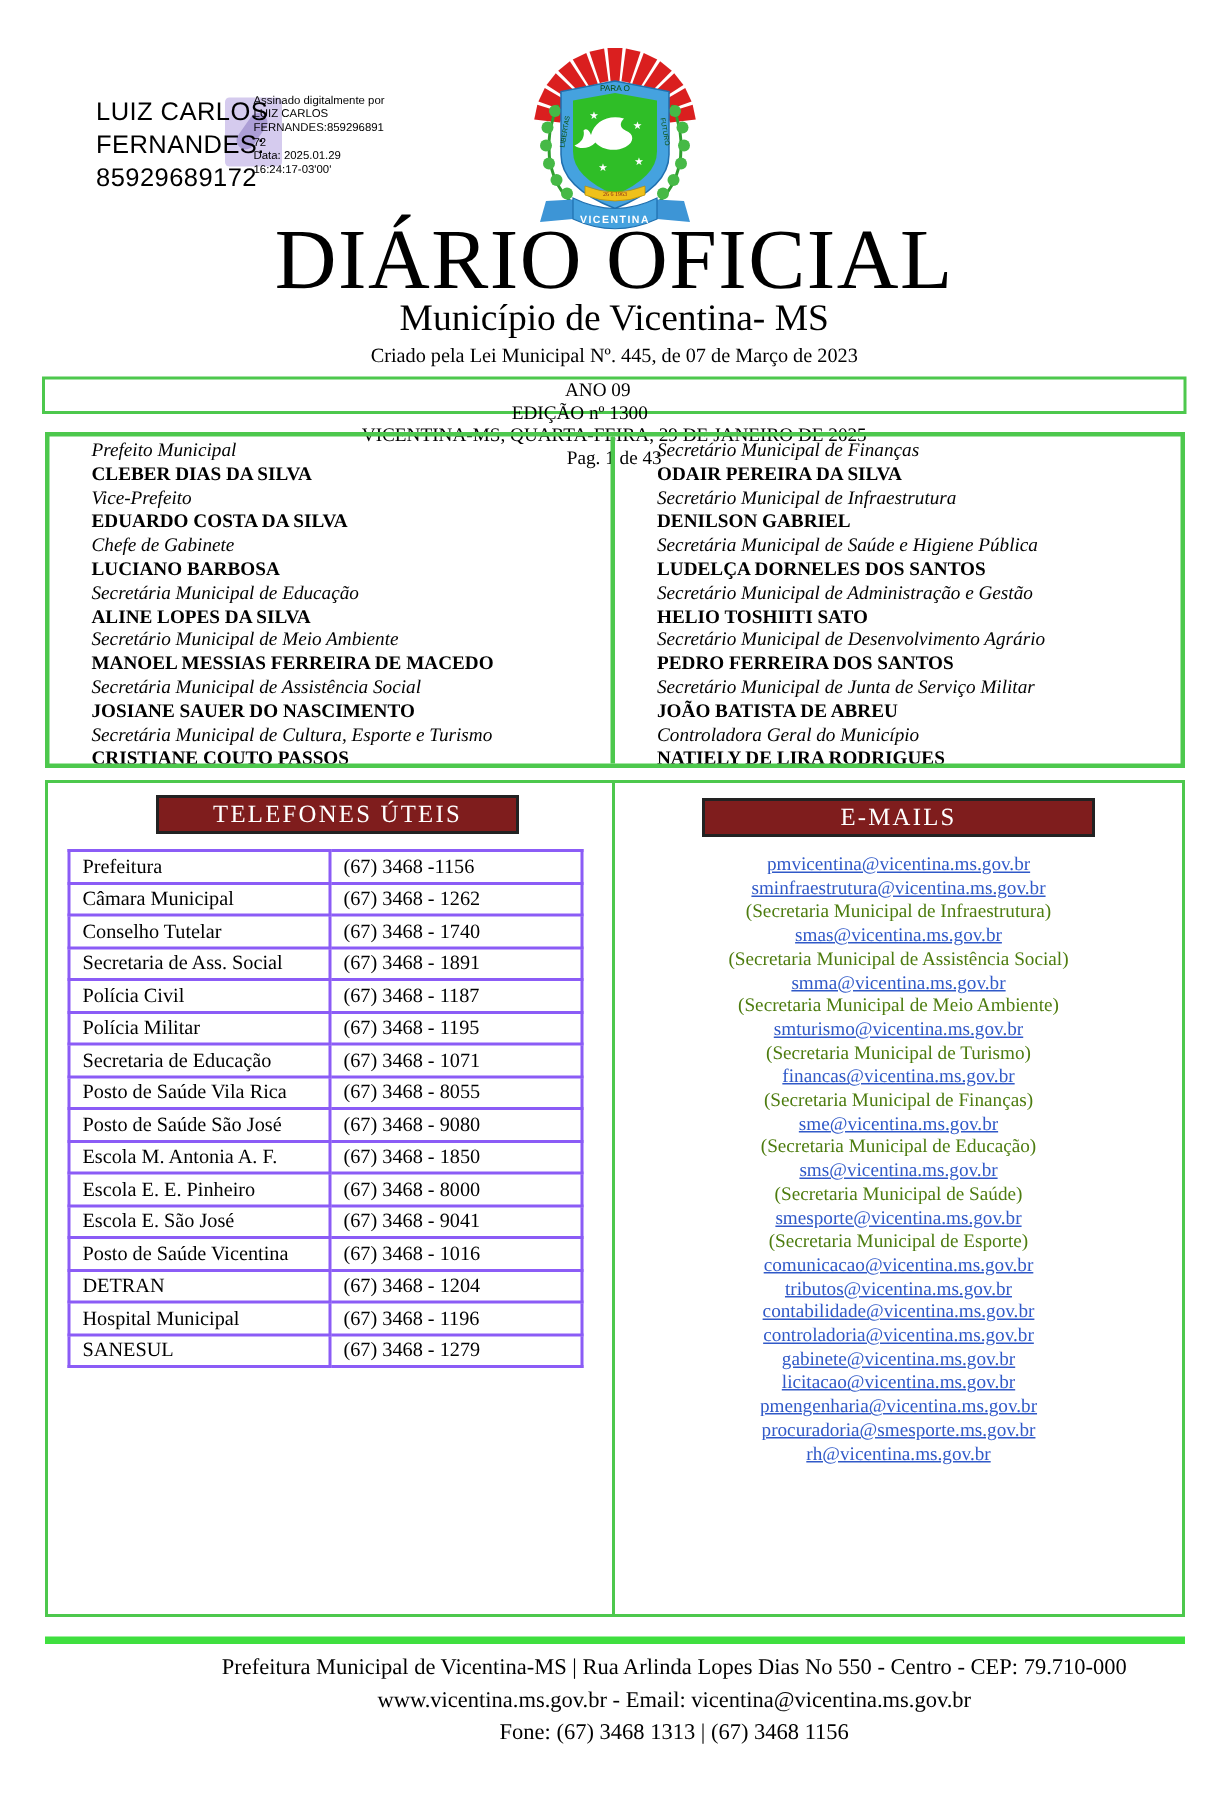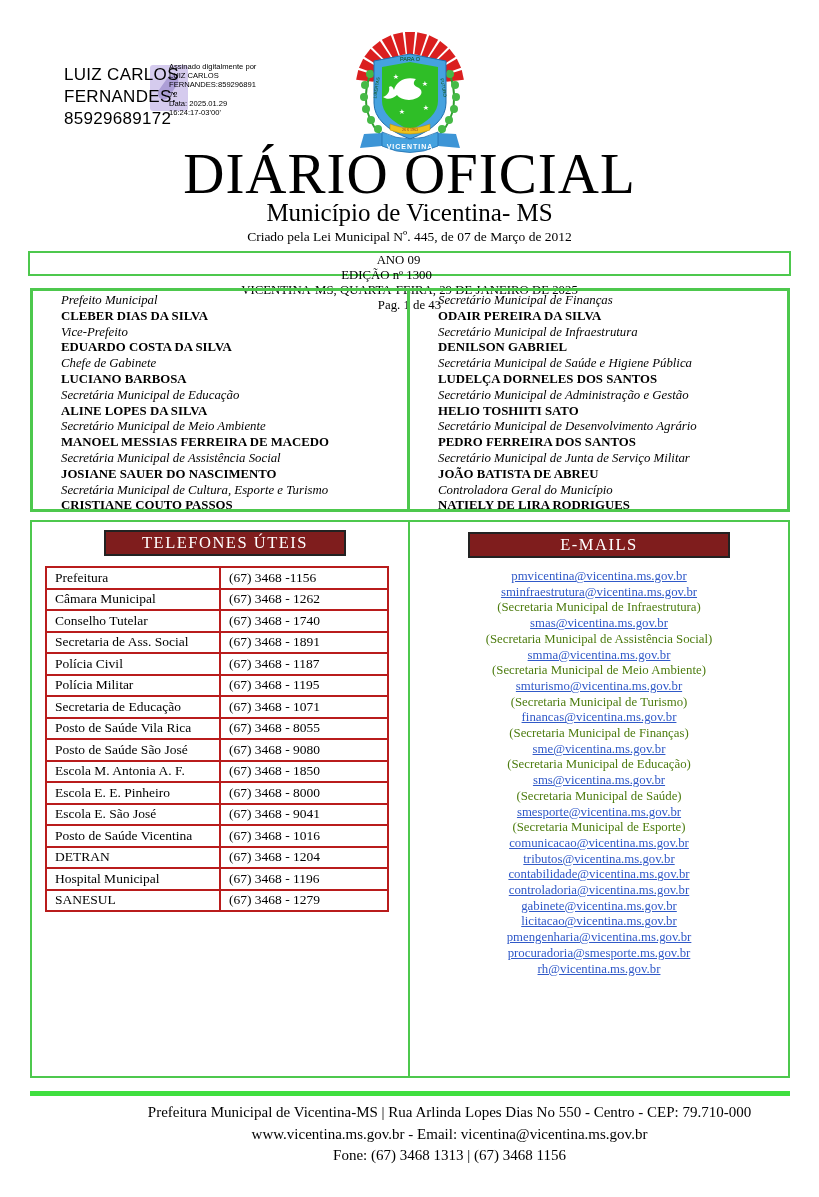--- a/index.html
+++ b/index.html
@@ -32,21 +32,21 @@
   .officials-col .name{font-weight:bold;}
   
   .main-box{position:absolute;left:30px;right:29px;top:520px;height:558px;border:2.5px solid #4dc84d;display:flex;box-sizing:border-box;}
   .main-col{width:50%;box-sizing:border-box;overflow:hidden;}
   .main-col.left{border-right:2.5px solid #4dc84d;}
   .green-header{height:22px;background:#7f1d1d;border:2px solid #222;color:#fff;
     display:flex;align-items:center;justify-content:center;font-size:16.5px;letter-spacing:1.5px;text-align:right;}
   .phones-header{width:238px;margin:8px auto 0 72px;}
   .emails-header{width:258px;margin:10px auto 0;}
   table.phones{border-collapse:collapse;margin:10px 0 0 13px;font-size:13.5px;}
-  table.phones td{border:2px solid #b91c1c;padding:1px 8px;height:17.5px;}
+  table.phones td{border:2px solid #8b5cf6;padding:1px 8px;height:17.5px;}
   table.phones td:first-child{width:156px;}
   table.phones td:last-child{width:150px;}
   .email-list{margin:11px auto 0;width:292px;text-align:center;font-size:12.8px;line-height:15.7px;}
   .email-link{color:#3059c8;text-decoration:underline;cursor:pointer;}
   .email-note{color:#4d7c0f;}
   
   .footer-rule{position:absolute;left:30px;right:29px;top:1091px;height:5px;background:#3fdf3f;}
   .footer-text{position:absolute;left:0;top:1102px;width:100%;text-align:center;font-size:15px;line-height:21.5px;padding-left:40px;}
 </style>
 </head>
@@ -117,21 +117,21 @@
   <path d="M46,98 Q66,106 86,98 L86,104 Q66,112 46,104 Z" fill="#efc11a" stroke="#b88d00" stroke-width="0.5"></path>
   <text x="66" y="104.6" font-size="4" text-anchor="middle" fill="#8a2a1a">26 6 1963</text>
   <path d="M20,108 L38,107 L38,120 L16,122 Z" fill="#3d95d6"></path>
   <path d="M112,108 L94,107 L94,120 L116,122 Z" fill="#3d95d6"></path>
   <path d="M38,106 Q66,120 94,106 L94,120 Q66,133 38,120 Z" fill="#45a2df" stroke="#1f6fae" stroke-width="0.8"></path>
   <text x="66" y="122.5" font-size="7" font-weight="bold" letter-spacing="1" text-anchor="middle" fill="#ffffff" font-family="Liberation Sans, sans-serif">VICENTINA</text>
 </svg>
 
 <div class="title">DIÁRIO OFICIAL</div>
 <div class="subtitle">Município de Vicentina- MS</div>
-<div class="lawline">Criado pela Lei Municipal Nº. 445, de 07 de Março de 2012</div>
+<div class="lawline">Criado pela Lei Municipal Nº. 445, de 07 de Março de 2023</div>
 
 <div class="edition-bar">
   <span class="ano">ANO 09</span>
   <span class="edicao">EDIÇÃO nº 1300</span>
   <span>VICENTINA-MS, QUARTA-FEIRA, 29 DE JANEIRO DE 2025</span>
   <span class="spacer"></span>
   <span>Pag. 1 de 43</span>
 </div>
 
 <div class="officials-box">

